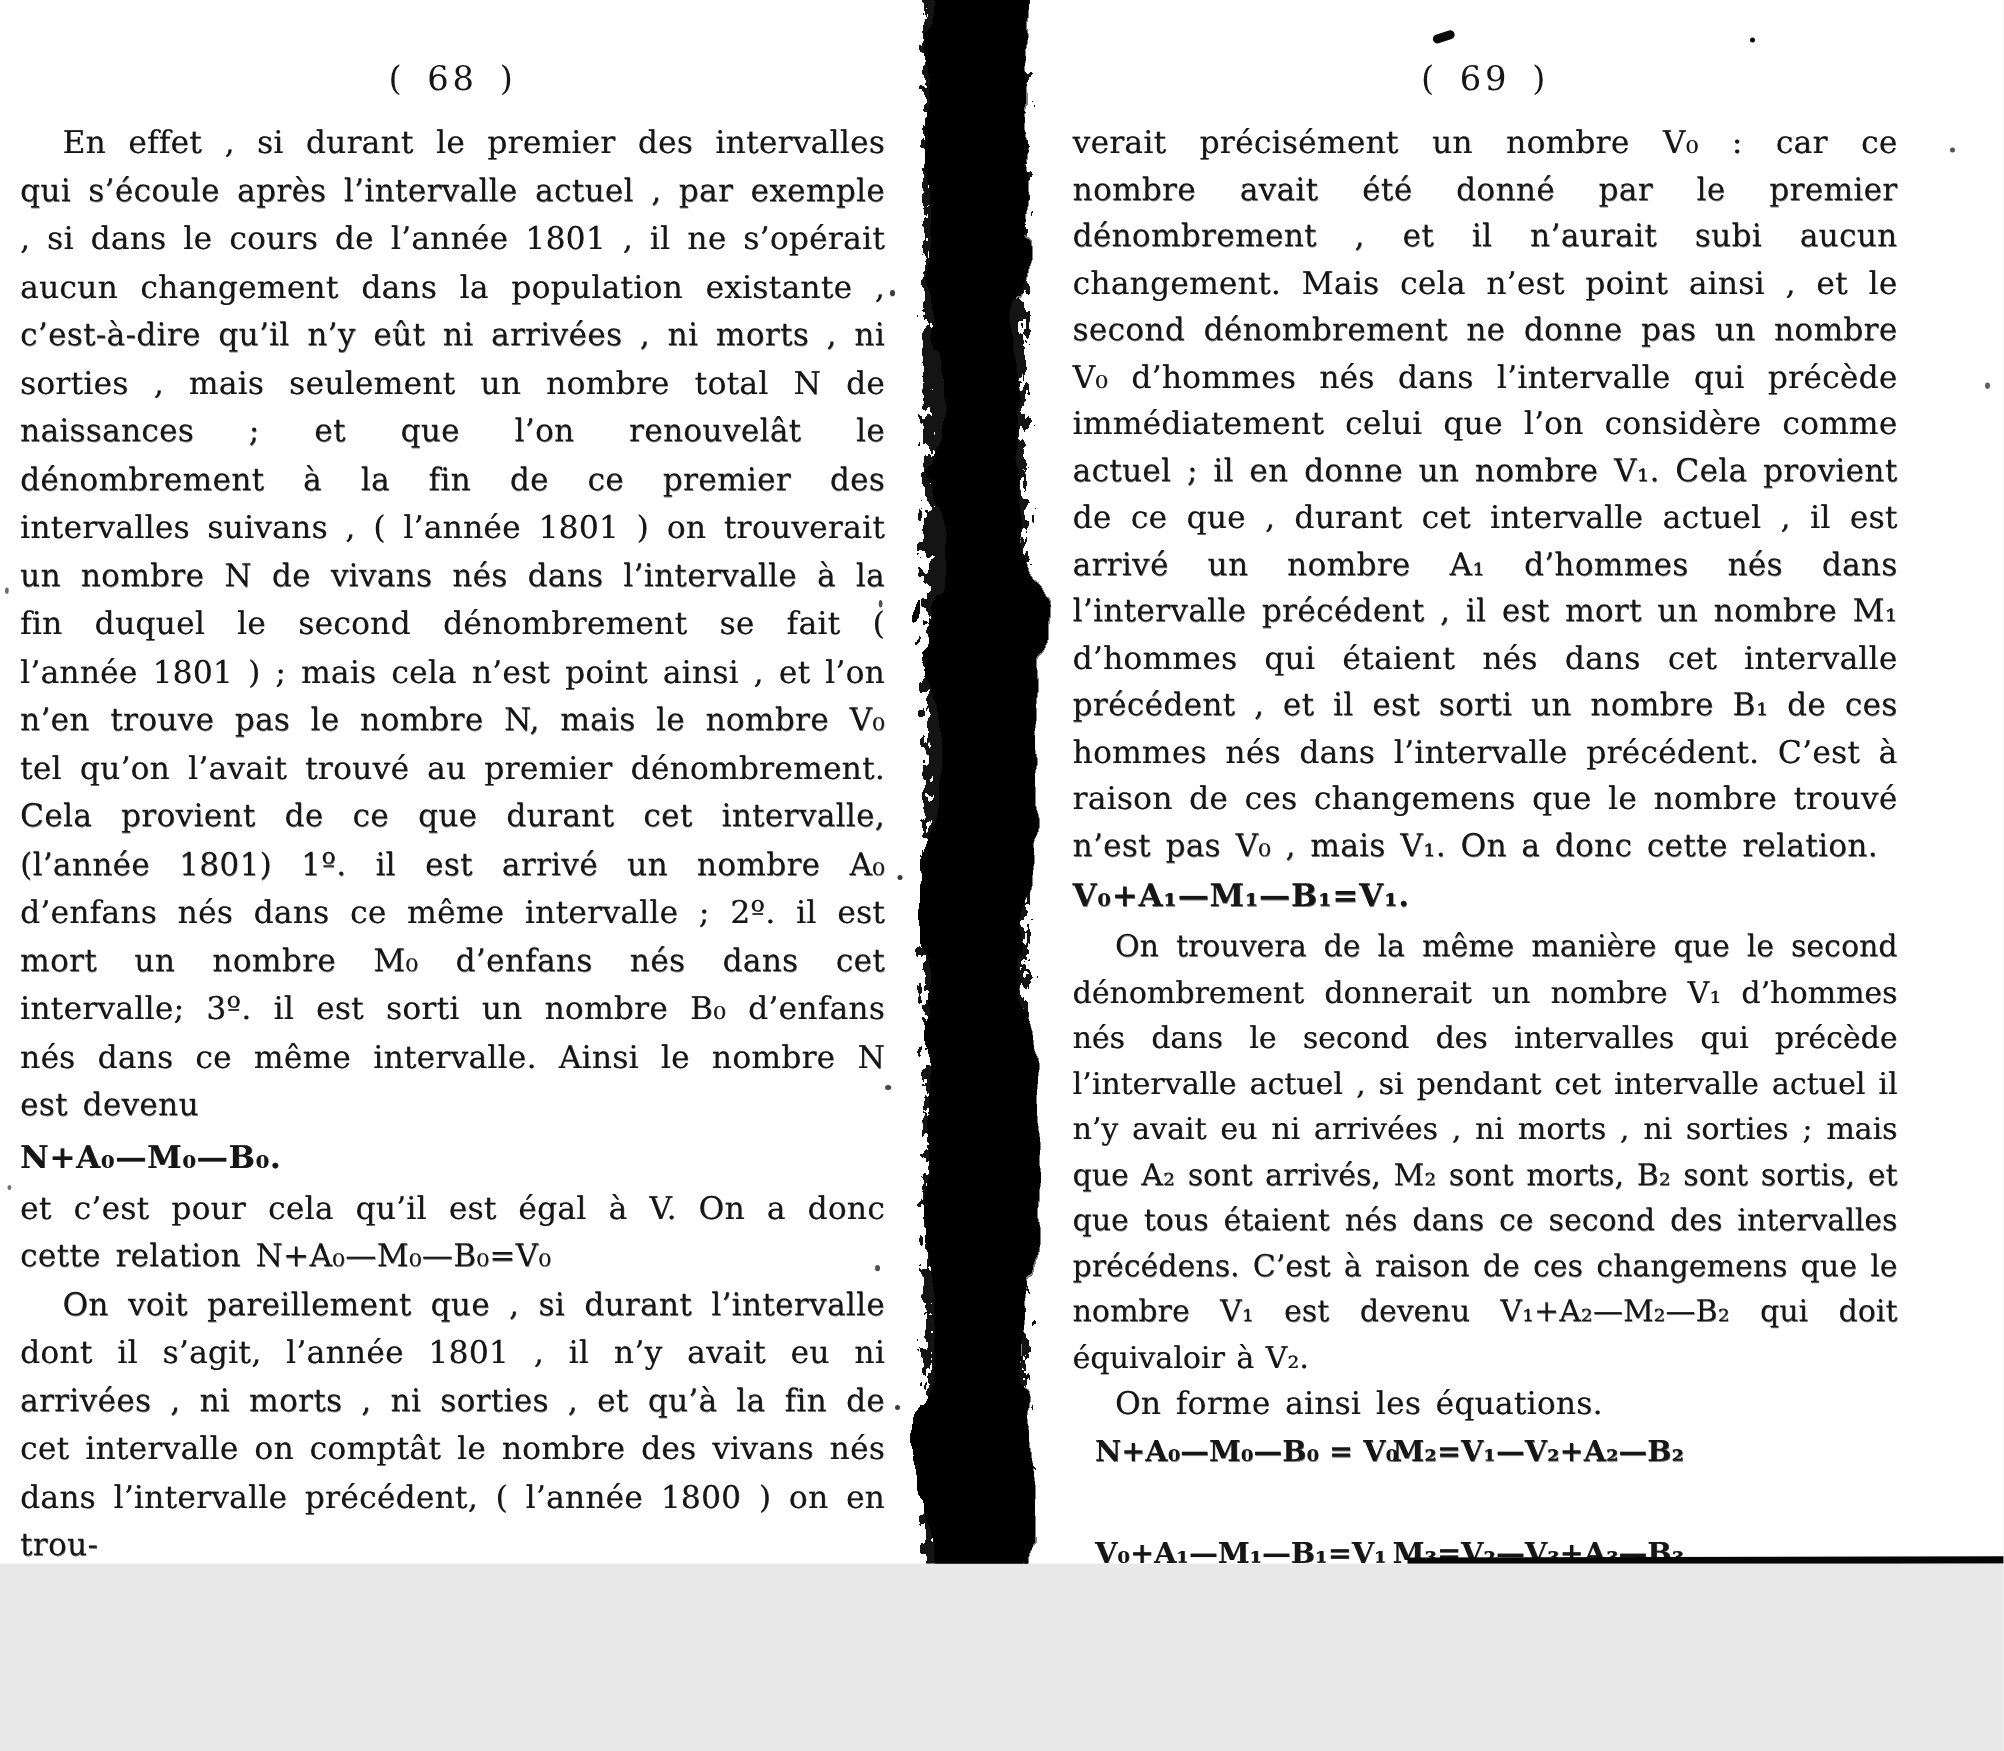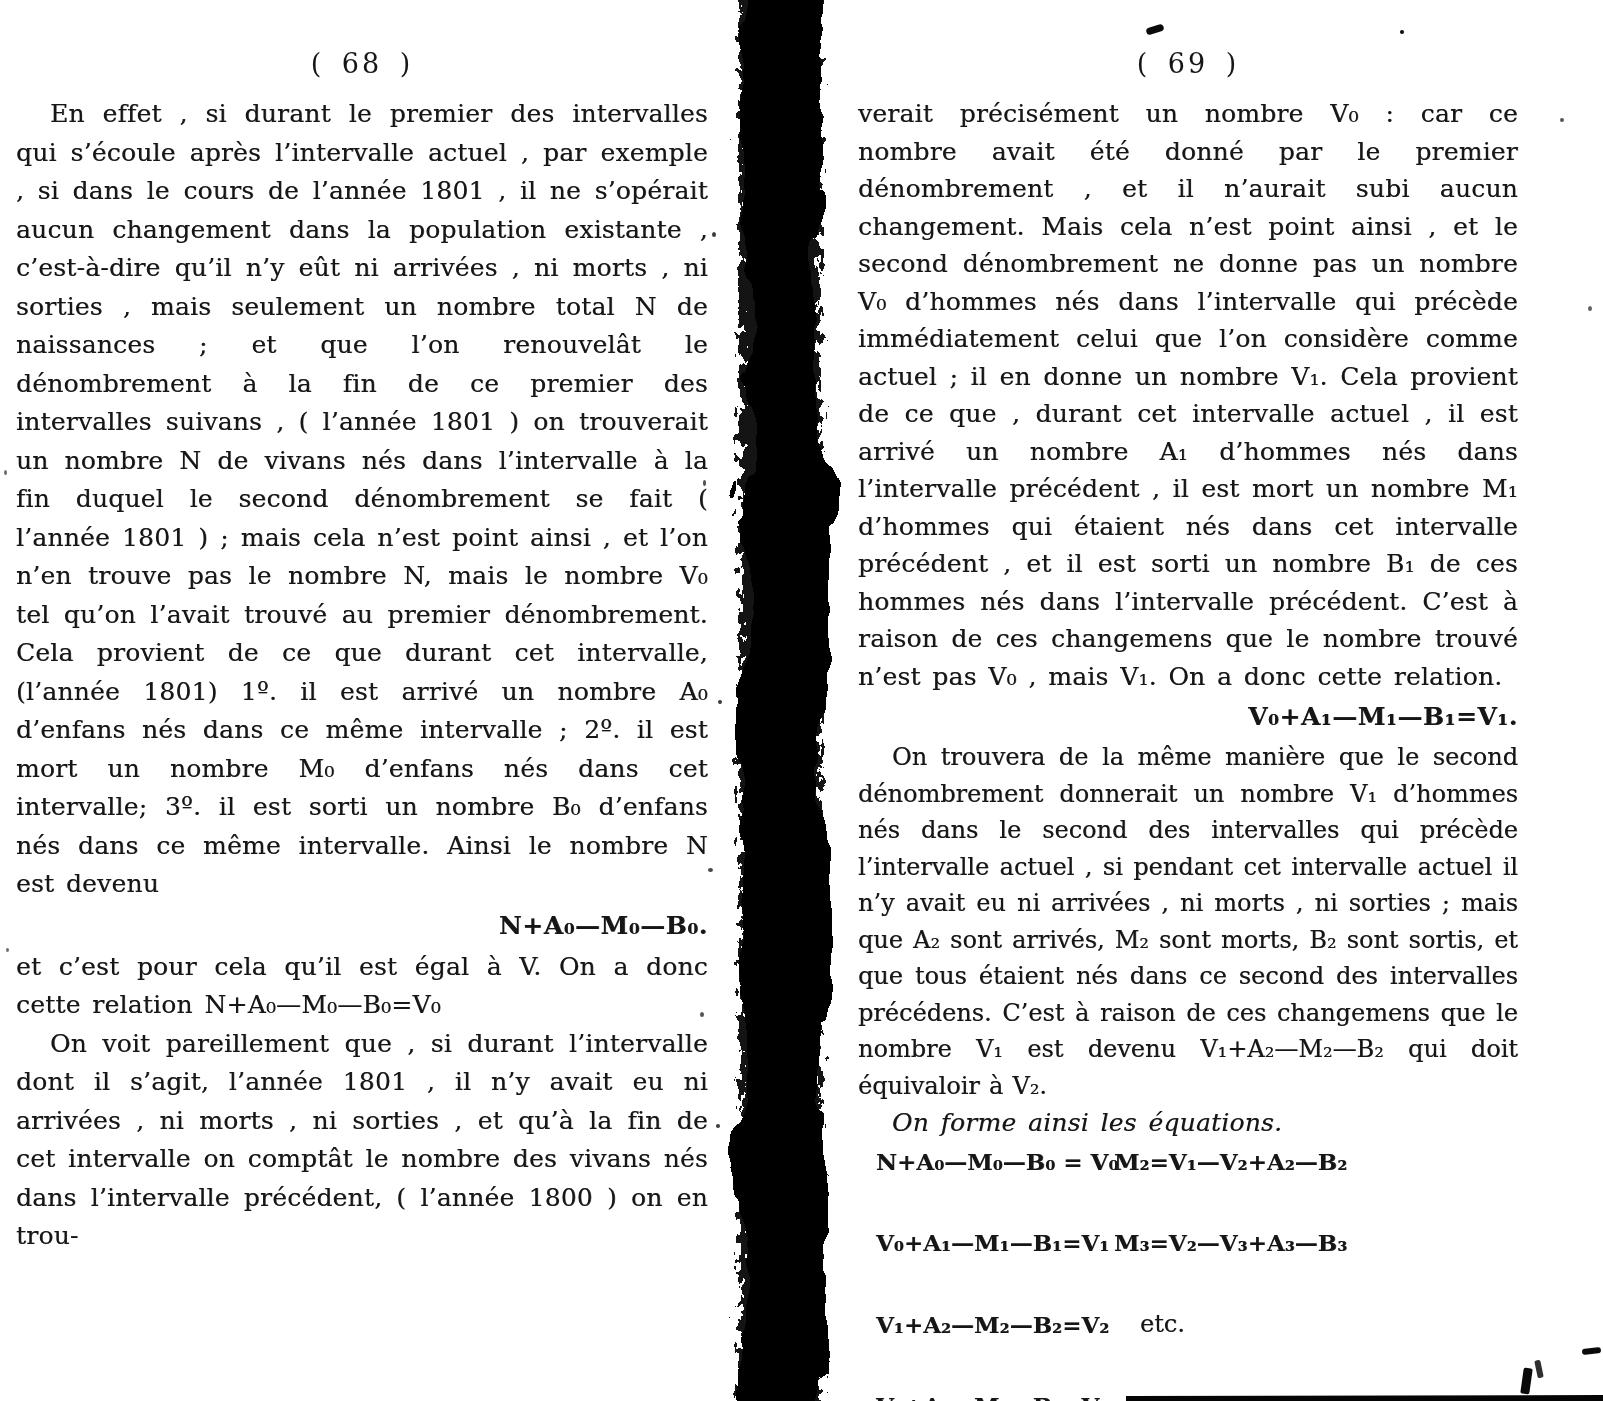--- a/index.html
+++ b/index.html
@@ -1,19 +1,19 @@
 <!DOCTYPE html>
 <html><head>
 <meta charset="utf-8">
 <style>
   html, body { margin: 0; padding: 0; background: #e8e8e8; }
   .scan {
     position: relative;
     width: 1603px;
-    height: 1401px;
+    height: 1251px;
     background: #ffffff;
     overflow: hidden;
     font-family: "DejaVu Serif", "Liberation Serif", serif;
     color: #161616;
   }
   .page { position: absolute; top: 0; }
   .page--left  { left: 16px;  width: 692px; }
   .page--right { left: 858px; width: 660px; }
 
   .page-number {
@@ -35,24 +35,24 @@
     text-shadow: 0.4px 0.4px 0.3px rgba(10,10,10,0.55);
   }
   .para.indent { text-indent: 34px; }
   .page--right .para { line-height: 37.5px; }
   .para.tight {
     font-size: 24px;
     line-height: 36.5px;
     word-spacing: 1.5px;
     letter-spacing: 0px;
   }
-  .para.no-justify { text-align: left; font-style: italic; }
+  .para.no-justify { text-align: left; }
 
   .eq-display {
-    text-align: right;
+    text-align: left;
     font-size: 25px;
     font-weight: bold;
     line-height: 42px;
     letter-spacing: 0.5px;
     margin: 1px 0;
     text-shadow: 0.4px 0.4px 0.3px rgba(10,10,10,0.55);
   }
 
   .eq-system {
     display: grid;

